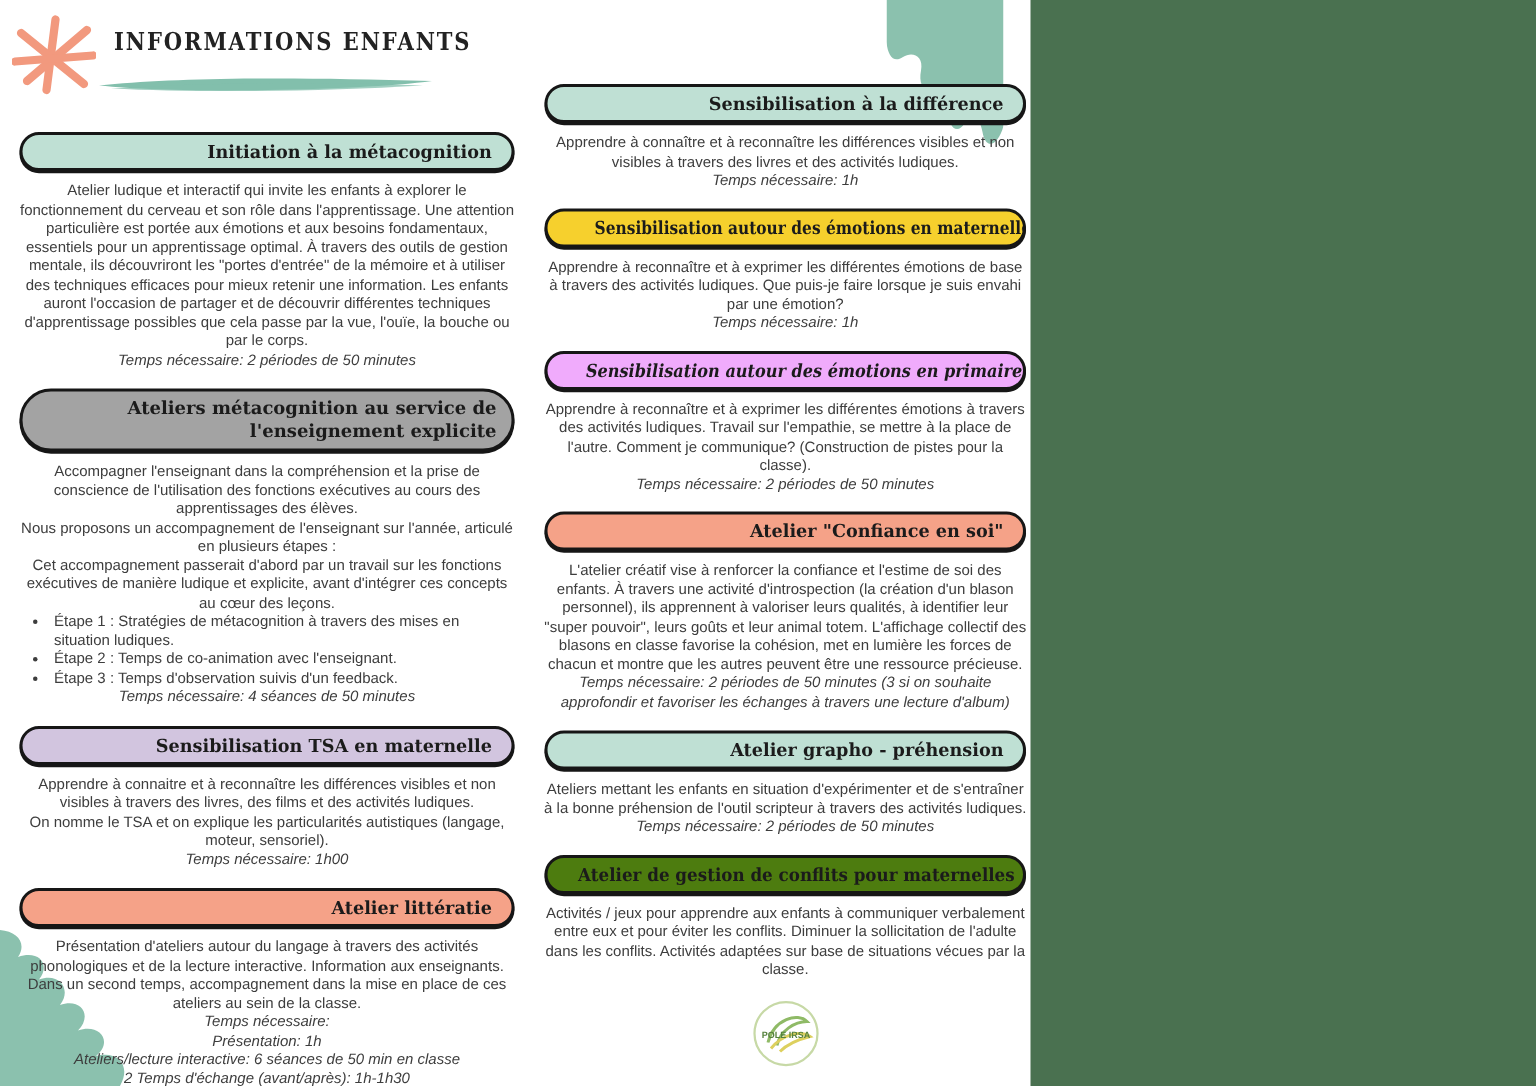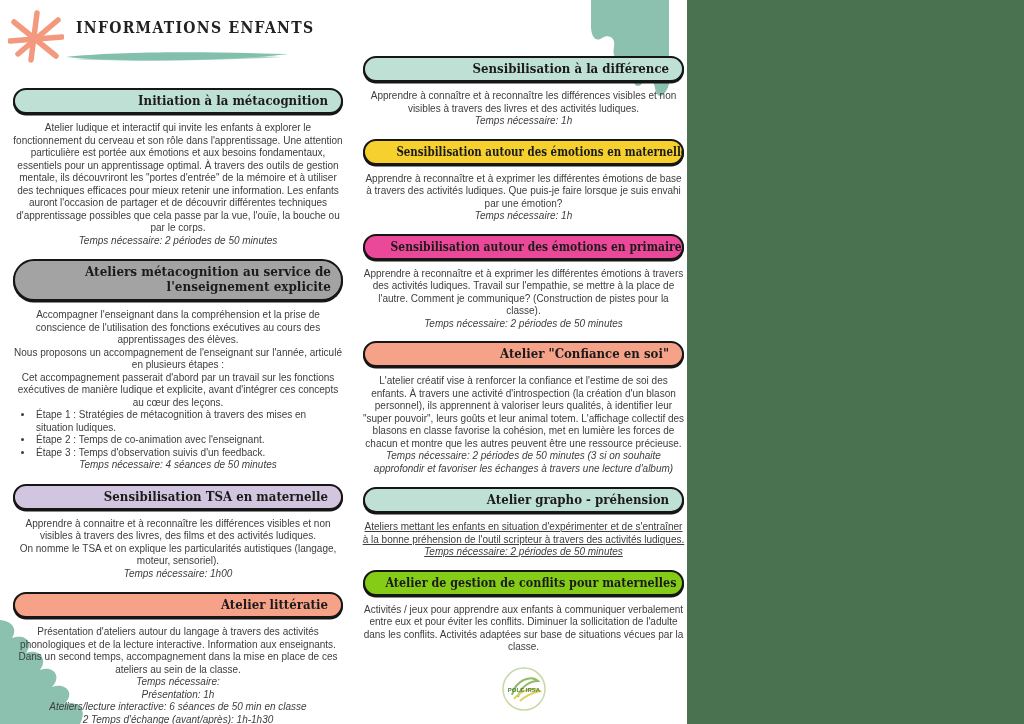--- a/index.html
+++ b/index.html
@@ -156,48 +156,48 @@
     <section class="section">
       <div class="pill" style="background: rgb(246, 208, 45);">
         <span class="pill-label" style="transform: scaleX(0.856);">Sensibilisation autour des émotions en maternelle</span>
       </div>
       <div class="sec-body" style="color: rgb(61, 61, 61);">
         <p>Apprendre à reconnaître et à exprimer les différentes émotions de base à travers des activités ludiques. Que puis-je faire lorsque je suis envahi par une émotion?</p>
         <p class="temps">Temps nécessaire: 1h</p>
       </div>
     </section>
     <section class="section">
-      <div class="pill" style="background: #ec4899;">
+      <div class="pill" style="background: #f0abfc; font-style: italic;">
         <span class="pill-label" style="transform: scaleX(0.895);">Sensibilisation autour des émotions en primaire</span>
       </div>
       <div class="sec-body" style="color: rgb(61, 61, 61);">
         <p>Apprendre à reconnaître et à exprimer les différentes émotions à travers des activités ludiques. Travail sur l'empathie, se mettre à la place de l'autre. Comment je communique? (Construction de pistes pour la classe).</p>
         <p class="temps">Temps nécessaire: 2 périodes de 50 minutes</p>
       </div>
     </section>
     <section class="section">
       <div class="pill" style="background: rgb(245, 162, 136);">
         <span class="pill-label" style="transform: scaleX(0.98);">Atelier "Confiance en soi"</span>
       </div>
       <div class="sec-body" style="color: rgb(61, 61, 61);">
         <p>L'atelier créatif vise à renforcer la confiance et l'estime de soi des enfants. À travers une activité d'introspection (la création d'un blason personnel), ils apprennent à valoriser leurs qualités, à identifier leur "super pouvoir", leurs goûts et leur animal totem. L'affichage collectif des blasons en classe favorise la cohésion, met en lumière les forces de chacun et montre que les autres peuvent être une ressource précieuse.</p>
         <p class="temps">Temps nécessaire: 2 périodes de 50 minutes (3 si on souhaite approfondir et favoriser les échanges à travers une lecture d'album)</p>
       </div>
     </section>
     <section class="section">
       <div class="pill" style="background: rgb(191, 224, 212); margin-top: 12px;">
         <span class="pill-label" style="transform: scaleX(0.98);">Atelier grapho - préhension</span>
       </div>
-      <div class="sec-body" style="color: rgb(61, 61, 61); text-decoration: underline;">
+      <div class="sec-body" style="color: rgb(61, 61, 61);">
         <p>Ateliers mettant les enfants en situation d'expérimenter et de s'entraîner à la bonne préhension de l'outil scripteur à travers des activités ludiques.</p>
         <p class="temps">Temps nécessaire: 2 périodes de 50 minutes</p>
       </div>
     </section>
     <section class="section">
-      <div class="pill" style="background: #84cc16;">
+      <div class="pill" style="background: #4d7c0f;">
         <span class="pill-label" style="transform: scaleX(0.93);">Atelier de gestion de conflits pour maternelles</span>
       </div>
       <div class="sec-body" style="color: rgb(61, 61, 61);">
         <p>Activités / jeux pour apprendre aux enfants à communiquer verbalement entre eux et pour éviter les conflits. Diminuer la sollicitation de l'adulte dans les conflits. Activités adaptées sur base de situations vécues par la classe.</p>
       </div>
     </section>
     <div class="footer">
       <svg class="footer-logo" width="48" height="48" viewBox="0 0 48 48">
         <circle cx="24" cy="24" r="21" fill="#ffffff" stroke="#c7d9a6" stroke-width="1.5"></circle>
         <path d="M12 30 C16 14 32 10 38 16 C30 16 20 22 18 32" fill="none" stroke="#8fba66" stroke-width="2"></path>

